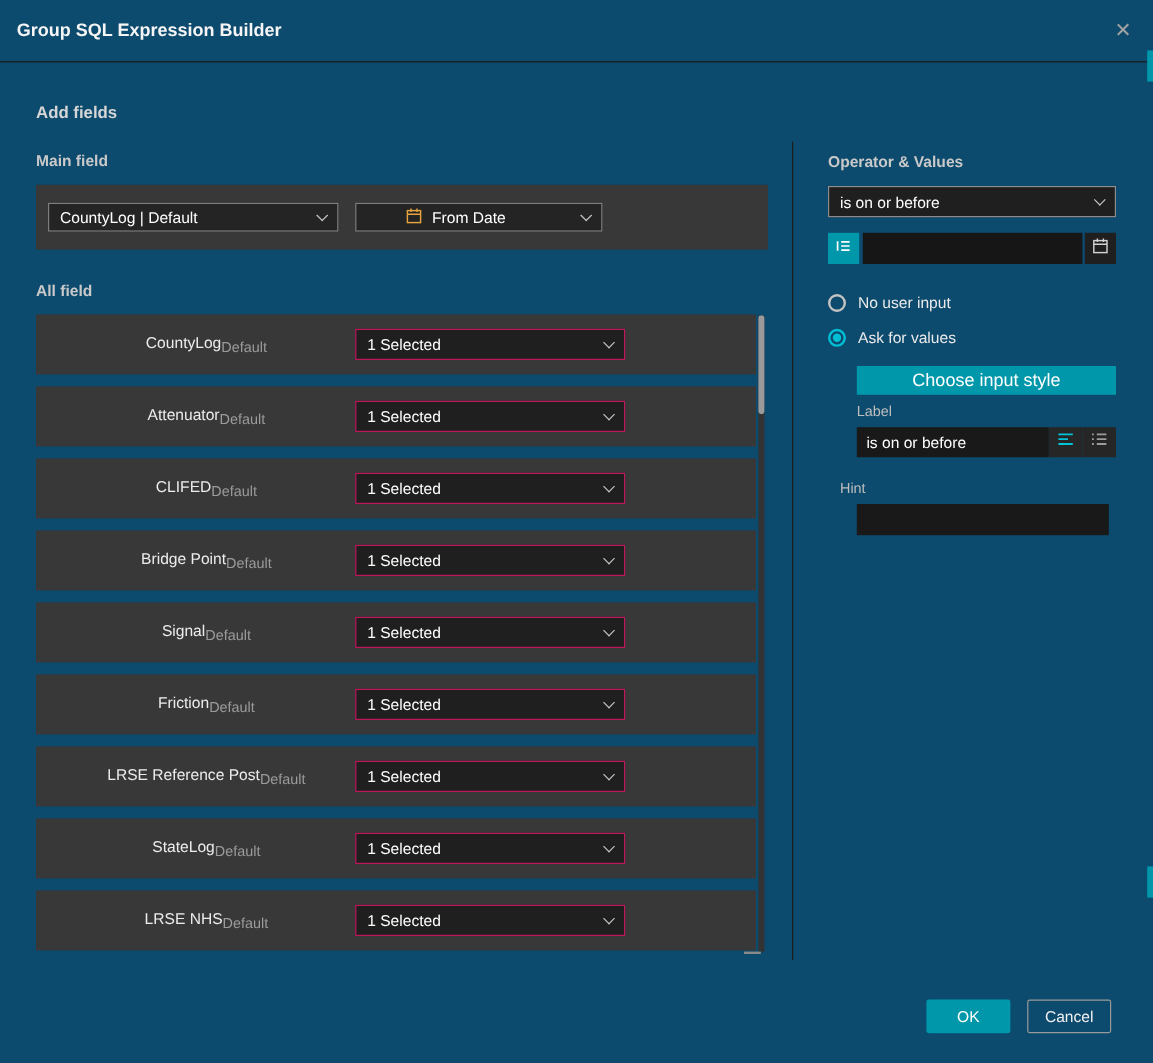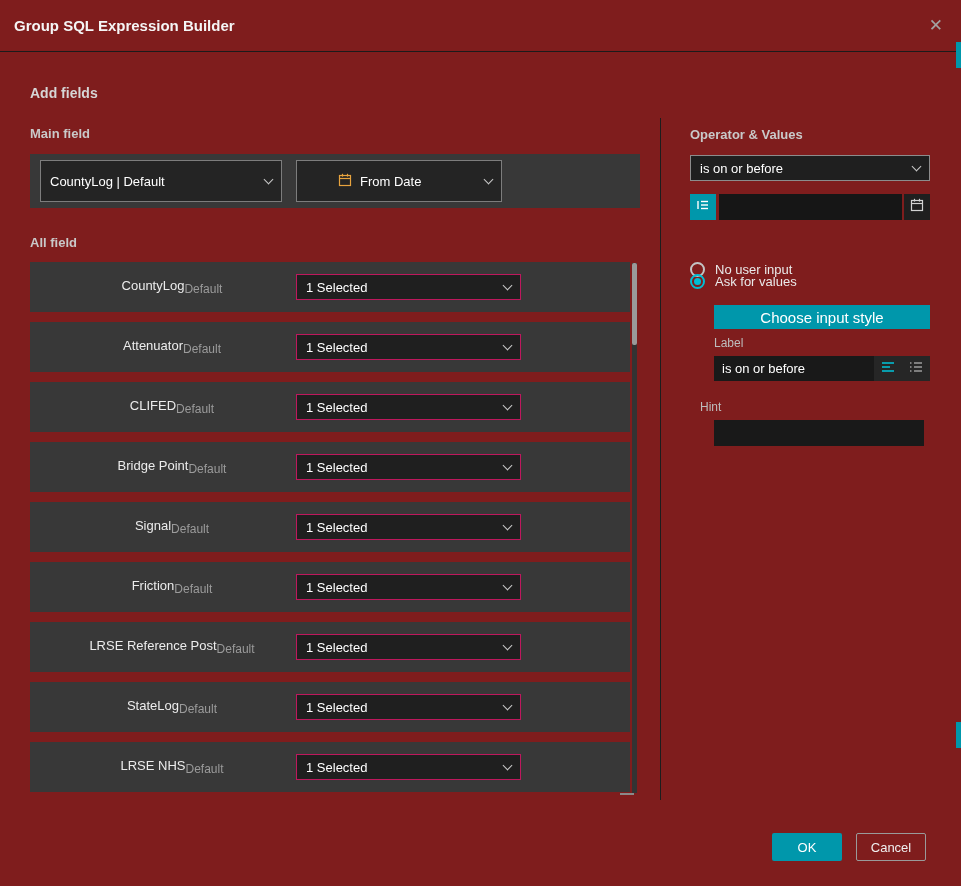--- a/index.html
+++ b/index.html
@@ -1,33 +1,33 @@
 <!DOCTYPE html>
 <html><head>
 <meta charset="utf-8">
 <style>
   * { margin:0; padding:0; box-sizing:border-box; }
   html,body { width:961px; height:886px; }
   body { font-family:"Liberation Sans", sans-serif; background:#2d2d2d; overflow:hidden; color:#e6e6e6; }
-  .dialog { position:relative; width:961px; height:886px; background:#7f1d1d; }
+  .dialog { position:relative; width:961px; height:886px; background:#0c4a6e; }
 
   .titlebar { position:absolute; top:0; left:0; right:0; height:52px; display:flex; align-items:center;
               justify-content:space-between; padding:0 18px 0 14px; border-bottom:1px solid #1b1b1b; }
   .title { font-size:15px; font-weight:700; color:#f5f5f5; }
   .close { font-size:17px; color:#a2a2a2; cursor:pointer; line-height:1; }
 
   .h-add  { position:absolute; left:30px; top:85px;  font-size:14px; font-weight:700; color:#d6d6d6; }
   .h-main { position:absolute; left:30px; top:126px; font-size:13px; font-weight:700; color:#c9c9c9; }
   .h-all  { position:absolute; left:30px; top:235px; font-size:13px; font-weight:700; color:#c9c9c9; }
   .h-op   { position:absolute; left:690px; top:127px; font-size:13px; font-weight:700; color:#c9c9c9; }
 
   .main-panel { position:absolute; left:30px; top:154px; width:610px; height:54px; background:#383838;
                 display:flex; align-items:center; padding-left:10px; gap:14px; }
 
-  .select { height:42px; background:#242424; border:1px solid #7d7d7d; display:flex; align-items:center;
+  .select { height:24px; background:#242424; border:1px solid #7d7d7d; display:flex; align-items:center;
             justify-content:space-between; padding:0 9px; font-size:13px; color:#fff; cursor:pointer; }
   .sel-layer { width:242px; }
   .sel-field { width:206px; }
   .sel-left { display:flex; align-items:center; gap:8px;padding-left:32px; }
   .chev { width:7px; height:7px; border-right:1.5px solid #c9c9c9; border-bottom:1.5px solid #c9c9c9;
           transform:rotate(45deg); margin-top:-3px; flex:none; }
 
   .list { position:absolute; left:30px; top:262px; width:600px; }
   .row { height:50px; margin-bottom:10px; background:#383838; display:flex; align-items:center; padding-left:18px; }
   .row-text { width:248px; display:flex; justify-content:center; }
@@ -46,21 +46,21 @@
                padding:0 9px; font-size:13px; color:#fff; cursor:pointer; }
 
   .date-row { position:absolute; left:690px; top:194px; width:240px; height:26px; display:flex; }
   .mode-btn { width:26px; height:26px; background:#0097AB; display:flex; align-items:center; justify-content:center;
               cursor:pointer; flex:none; margin-right:3px; }
   .date-input { flex:1; background:#161616; border:none; outline:none; color:#fff; font-size:13px; padding:0 8px; height:26px; min-width:0; }
   .cal-btn { width:26px; height:26px; background:#1f1f1f; display:flex; align-items:center; justify-content:center;
              cursor:pointer; flex:none; margin-left:2px; }
 
   .radio-row { position:absolute; left:690px; display:flex; align-items:center; gap:10px; cursor:pointer; }
-  .radio-row.r1 { top:262px;text-align:right; } .radio-row.r2 { top:274px; }
+  .radio-row.r1 { top:245px;text-align:right; } .radio-row.r2 { top:274px; }
   .radio { width:15px; height:15px; border-radius:50%; border:2px solid #c4c4c4; flex:none; }
   .radio.sel { border-color:#00BFD4; display:flex; align-items:center; justify-content:center; }
   .radio.sel::after { content:""; width:7px; height:7px; border-radius:50%; background:#00BFD4; }
   .radio-label { font-size:13px; color:#eaeaea; }
 
   .choose-btn { position:absolute; left:714px; top:305px; width:216px; height:24px; background:#0097AB; color:#fff;
                 font-size:15px; display:flex; align-items:center; justify-content:center; cursor:pointer; }
   .cap-label { position:absolute; left:714px; top:336px; font-size:12px; color:#bdbdbd; }
   .label-row { position:absolute; left:714px; top:356px; width:216px; height:25px; display:flex; }
   .label-input { width:160px; height:25px; background:#191919; border:none; outline:none; color:#fff; font-size:13px; padding:0 8px; }

